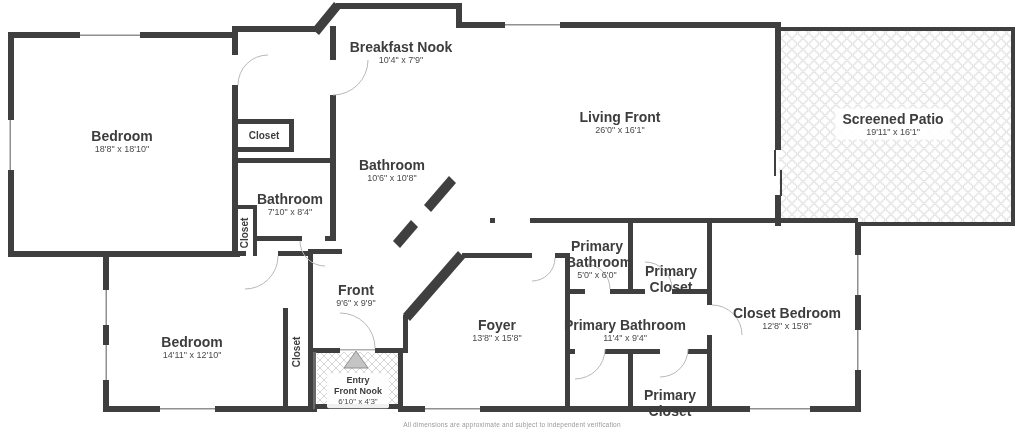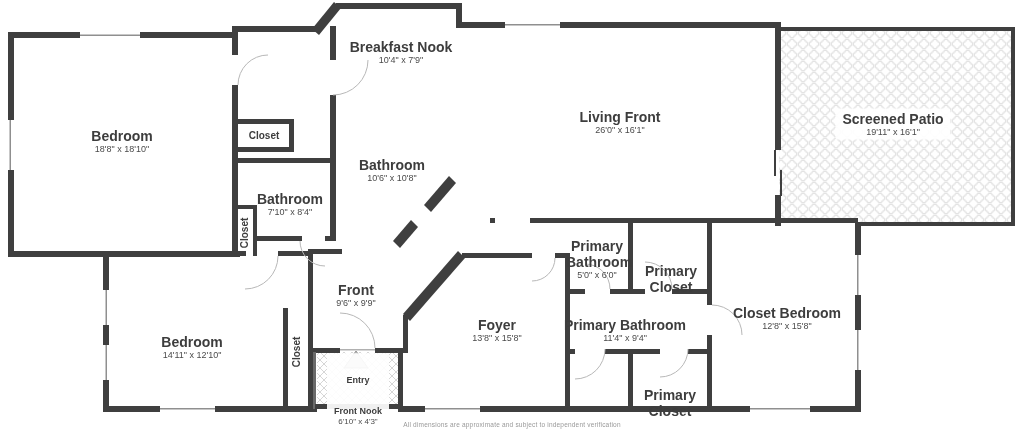--- a/index.html
+++ b/index.html
@@ -13,21 +13,21 @@
     display:flex;flex-direction:column;align-items:center;gap:1px;
     text-align:center;white-space:nowrap;pointer-events:none;
   }
   .room-label .rname{font-size:14px;font-weight:700;color:#3d3d3d;line-height:1.15;}
   .room-label .rdims{font-size:9px;font-weight:400;color:#4b4b4b;line-height:1.1;}
   .room-label.wrap .rname{white-space:normal;width:62px;}
   .room-label.wrap2 .rname{white-space:normal;width:52px;margin-top:42px;}
   .room-label.vert{transform:translate(-50%,-50%) rotate(-90deg);}
   .room-label.closet .rname{font-size:10px;}
   .room-label.onpattern{background:rgba(255,255,255,0.92);padding:2px 7px;border-radius:2px;}
-  .room-label.small .rname{font-size:9px;margin-top:20px;}
+  .room-label.small .rname{font-size:9px;}
   .room-label.small .rdims{font-size:8px;}
   .footer-note{
     position:absolute;left:0;right:0;bottom:4px;text-align:center;
     font-size:6.5px;color:#999;letter-spacing:.2px;
   }
 </style>
 </head>
 <body>
 
 <div class="stage">

